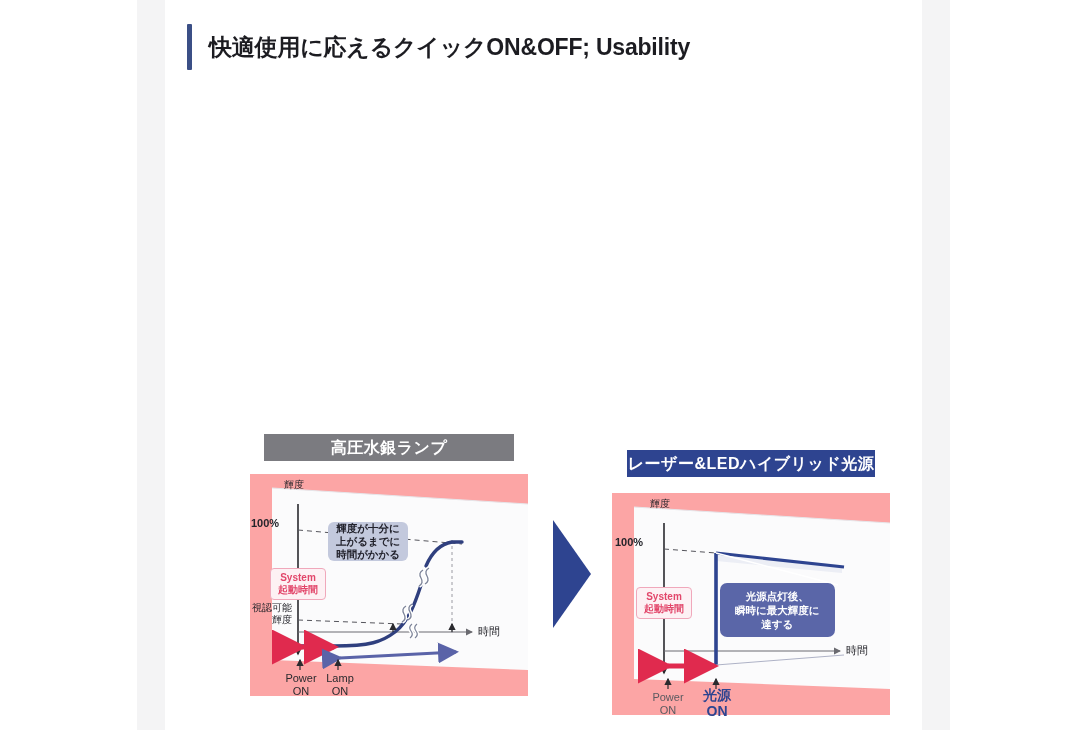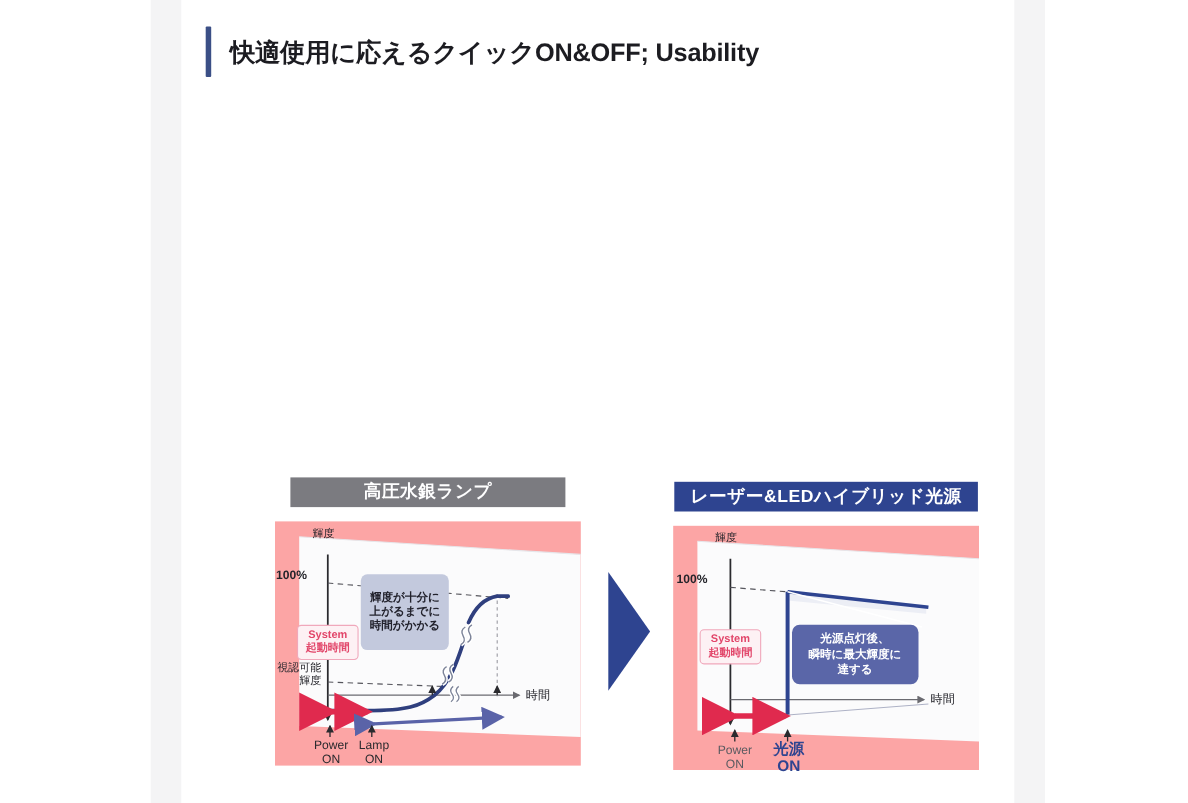--- a/index.html
+++ b/index.html
@@ -37,21 +37,21 @@
   .figure{position:absolute;left:85px;top:434px;width:640px;height:280px;}
   .panel{position:absolute;top:0;width:278px;}
   .panel.left{left:0;}
   .panel.right{left:362px;}
 
   .panel-head{
     height:27px;line-height:27px;text-align:center;
     font-size:16px;font-weight:bold;color:#ffffff;letter-spacing:.5px;
   }
   .panel.left .panel-head{background:#7b7b80;width:250px;margin:0 auto;}
-  .panel.right .panel-head{background:#2e4490;width:276px;margin:4px auto;}
+  .panel.right .panel-head{background:#2e4490;width:248px;margin:16px auto;}
 
   .chart-wrap{position:relative;margin-top:13px;height:222px;background:#fca5a5;}
   .chart-svg{display:block;width:100%;height:100%;}
 
   
   .tri{
     position:absolute;left:303px;top:86px;width:0;height:0;
     border-top:54px solid transparent;border-bottom:54px solid transparent;
     border-left:38px solid #2e4490;
   }
@@ -138,21 +138,21 @@
           </svg>
 
           <div style="position:absolute;left:34px;top:4px;font-size:10px;color:#24242a;">輝度</div>
           <div style="position:absolute;left:1px;top:43px;font-size:11px;color:#24242a;font-weight:bold;">100%</div>
           <div style="position:absolute;left:-4px;top:128px;font-size:10px;color:#24242a;line-height:12px;text-align:right;width:46px;">
             <div>視認可能</div>
             <div>輝度</div>
           </div>
           <div style="position:absolute;left:228px;top:150px;font-size:11px;color:#24242a;">時間</div>
 
-          <div style="position:absolute;left:78px;top:48px;background:#c3c9dd;border-radius:6px;padding:15px 8px;
+          <div style="position:absolute;left:78px;top:48px;background:#c3c9dd;border-radius:6px;padding:0 8px;
                       font-size:10.5px;line-height:13px;color:#22222c;font-weight:bold;text-align:center;">
             <div>輝度が十分に</div>
             <div>上がるまでに</div>
             <div>時間がかかる</div>
           </div>
 
           <div style="position:absolute;left:20px;top:94px;background:#fdf1f4;border:1px solid #f0a8bb;border-radius:4px;
                       padding:3px 7px;font-size:10px;line-height:12px;color:#e2466a;font-weight:bold;text-align:center;">
             <div>System</div>
             <div>起動時間</div>

